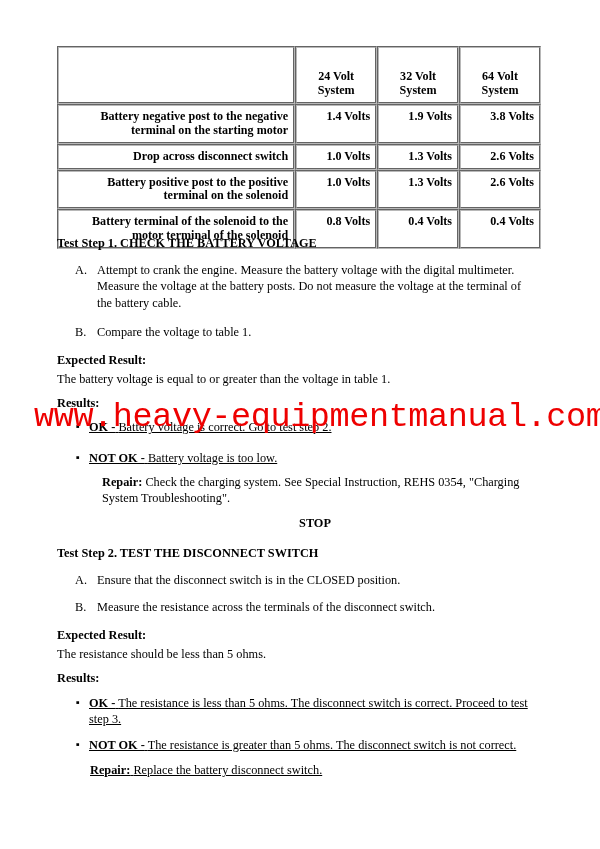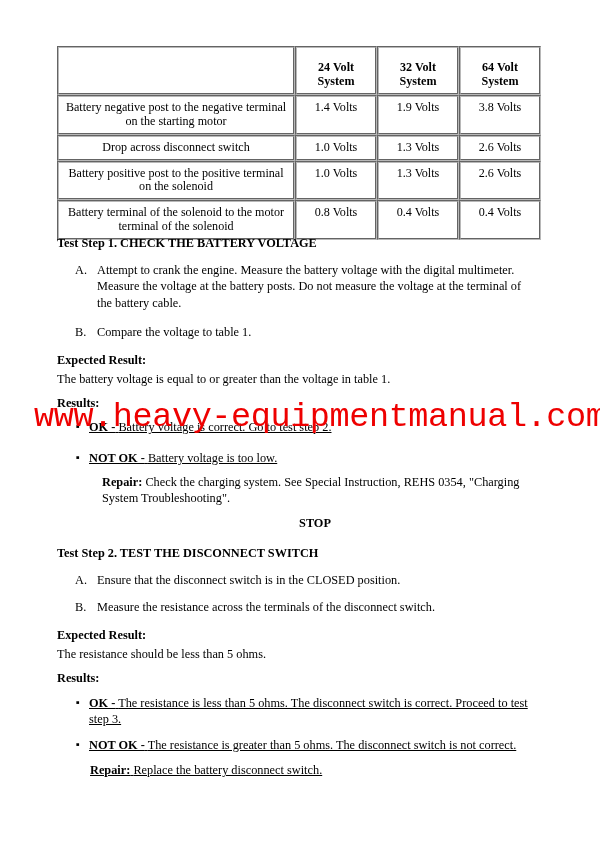--- a/index.html
+++ b/index.html
@@ -33,29 +33,29 @@
     border-spacing: 0;
     font-size: 12.1px;
     line-height: 1.15;
     background: #ffffff;
   }
   .spec-table td,
   .spec-table th {
     border: 2px groove #b8b8b8;
     padding: 4px 5px 4px 5px;
     vertical-align: top;
-    font-weight: normal;
-    text-align: center;
+    font-weight: bold;
+    text-align: right;
     background: #ffffff;
   }
   .spec-table th {
     font-weight: bold;
     text-align: center;
     vertical-align: top;
-    padding-top: 13px;
+    padding-top: 22px;
   }
   .col-desc { width: 252px; }
   .col-v    { width: 73px; }
   .cell-bottom { vertical-align: bottom; }
   .hdr-empty { border-left-color: transparent; border-top-color: transparent; }
 
   
   .blk {
     position: absolute;
     font-size: 12.3px;

